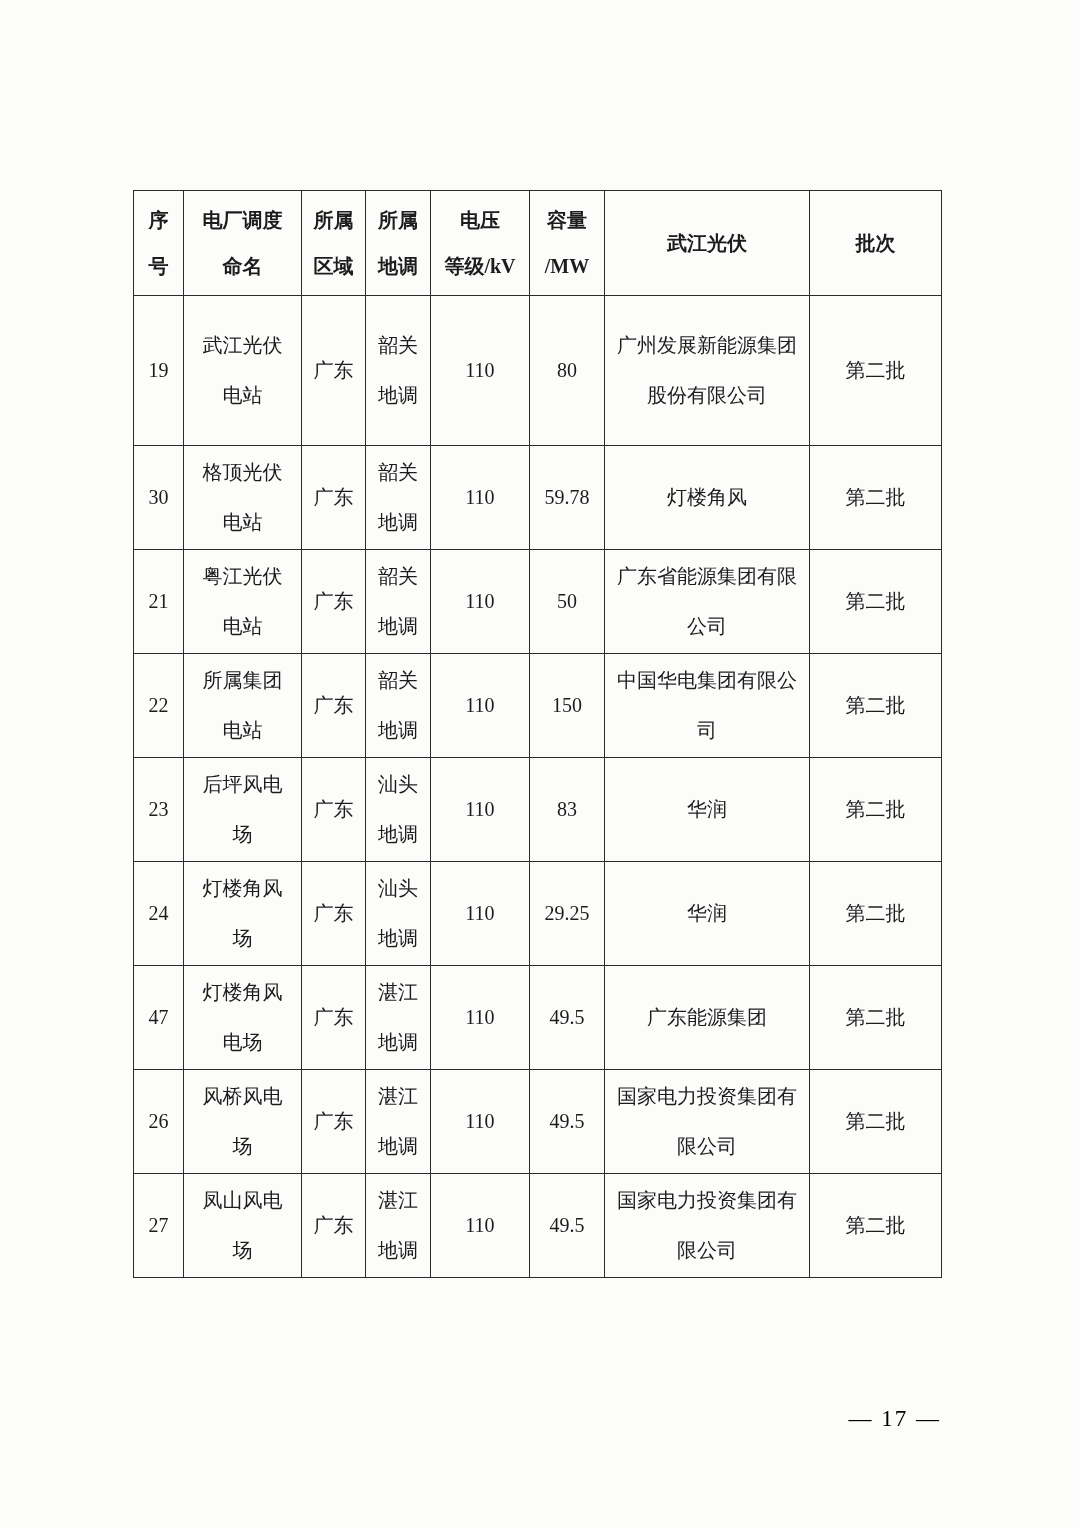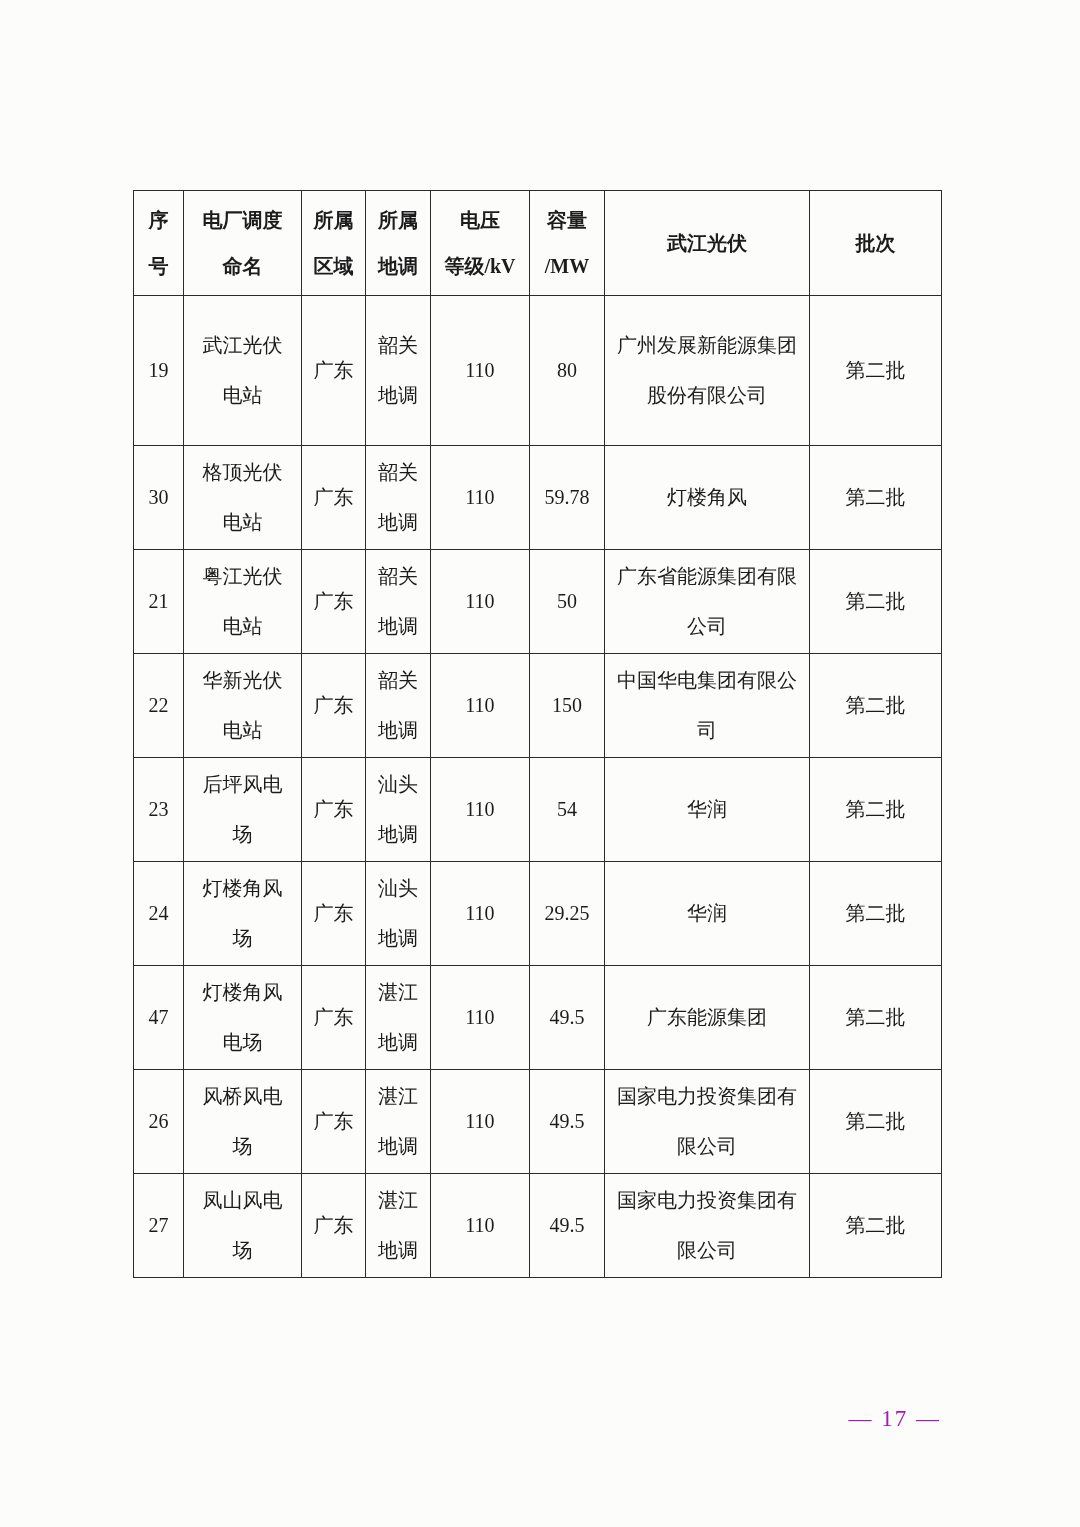--- a/index.html
+++ b/index.html
@@ -41,21 +41,21 @@
   .cell-line { line-height: 1.15; }
   td .cell-line + .cell-line { margin-top: 27px; }
   th .cell-line + .cell-line { margin-top: 23px; }
   .page-number {
     position: absolute;
     top: 1406px;
     right: 139px;
     font-size: 23px;
     letter-spacing: 2px;
     white-space: nowrap;
-    color: #a21caf;
+    color: #000000;
   }
 </style>
 </head>
 <body>
 
 <div class="page">
 
   <table class="plants">
     <colgroup>
       <col style="width:50px">
@@ -186,21 +186,21 @@
           </td>
           <td>
             <div class="cell-line">第二批</div>
           </td>
         </tr>
         <tr>
           <td>
             <div class="cell-line">22</div>
           </td>
           <td>
-            <div class="cell-line">华新光伏</div>
+            <div class="cell-line">所属集团</div>
             <div class="cell-line">电站</div>
           </td>
           <td>
             <div class="cell-line">广东</div>
           </td>
           <td>
             <div class="cell-line">韶关</div>
             <div class="cell-line">地调</div>
           </td>
           <td>
@@ -229,21 +229,21 @@
             <div class="cell-line">广东</div>
           </td>
           <td>
             <div class="cell-line">汕头</div>
             <div class="cell-line">地调</div>
           </td>
           <td>
             <div class="cell-line">110</div>
           </td>
           <td>
-            <div class="cell-line">54</div>
+            <div class="cell-line">83</div>
           </td>
           <td>
             <div class="cell-line">华润</div>
           </td>
           <td>
             <div class="cell-line">第二批</div>
           </td>
         </tr>
         <tr>
           <td>

